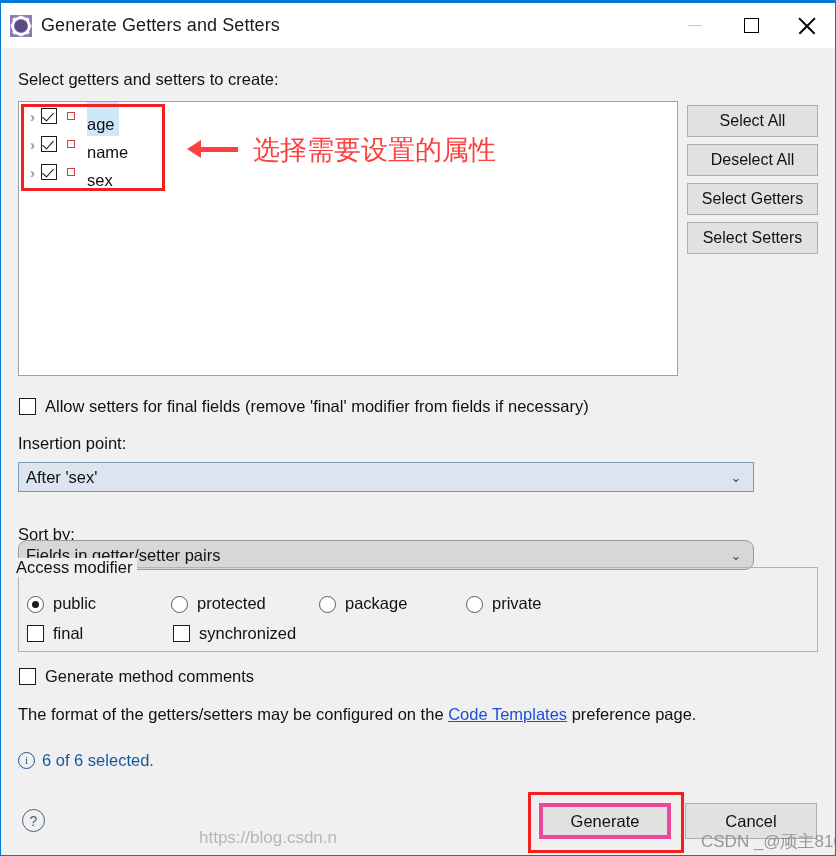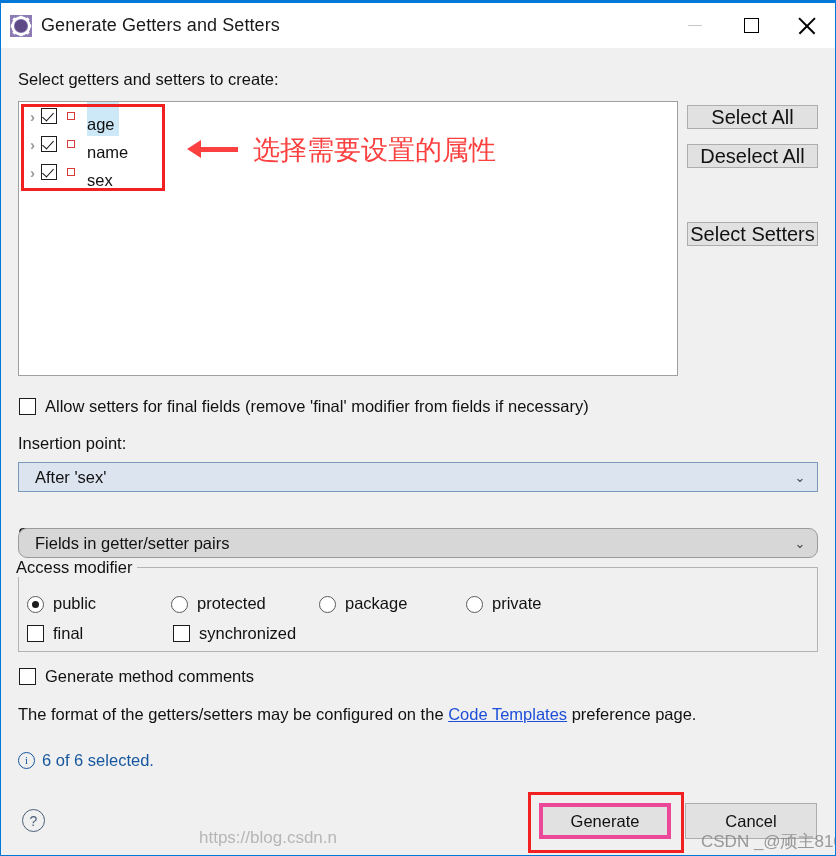--- a/index.html
+++ b/index.html
@@ -164,26 +164,26 @@
   }
   .tree-label.sel {
     background: #cde8f6;
   }
 
   
   .sidebtn {
     position: absolute;
     left: 686px;
     width: 131px;
-    height: 24px;
+    height: 32px;
     background: #e1e1e1;
     border: 1px solid #adadad;
     box-sizing: border-box;
     font-family: "Liberation Sans", sans-serif;
-    font-size: 20px;
+    font-size: 16px;
     color: #111;
     display: flex;
     align-items: center;
     justify-content: center;
     padding: 0;
   }
 
   
   .cbrow {
     position: absolute;
@@ -202,27 +202,27 @@
   }
   .cbtext {
     font-size: 16.5px;
     color: #111;
   }
 
   
   .combo {
     position: absolute;
     left: 17px;
-    width: 800px;
+    width: 736px;
     height: 30px;
     box-sizing: border-box;
     border: 1px solid #7a99b8;
     display: flex;
     align-items: center;
-    padding-left: 16px;
+    padding-left: 7px;
   }
   .combo.focused { background: #dbe4ef; border-color: #7a99b8; }
   .combo.plain   { background: #d7d7d7; border-color: #9a9a9a; }
   .combo-text {
     font-size: 16.5px;
     color: #111;
     flex: 1;
     white-space: nowrap;
   }
   .chev {
@@ -464,35 +464,36 @@
       <div class="tree-row">
         <span class="twisty">›</span>
         <span class="tcheck checked"></span>
         <span class="field-icon"></span>
         <span class="tree-label">sex</span>
       </div>
     </div>
 
     <button class="sidebtn" style="top:57px;">Select All</button>
     <button class="sidebtn" style="top:96px;">Deselect All</button>
+    <button class="sidebtn" style="top:135px;">Select Getters</button>
     <button class="sidebtn" style="top:174px;">Select Setters</button>
 
     <div class="cbrow" style="left:18px; top:349px;">
       <span class="cbox"></span>
       <span class="cbtext">Allow setters for final fields (remove 'final' modifier from fields if necessary)</span>
     </div>
 
     <div class="lbl" style="left:17px; top:386px;">Insertion point:</div>
     <div class="combo focused" style="top:414px;">
       <span class="combo-text">After 'sex'</span>
       <span class="chev">⌄</span>
     </div>
 
     <div class="lbl" style="left:17px; top:452px;margin-top:25px;">Sort by:</div>
-    <div class="combo plain" style="top:480px;border-radius:9px;">
+    <div class="combo plain" style="top:492px;border-radius:9px;">
       <span class="combo-text">Fields in getter/setter pairs</span>
       <span class="chev">⌄</span>
     </div>
 
     <div class="groupbox"></div>
     <div class="group-title">Access modifier</div>
 
     <div class="radiorow" style="left:26px; top:546px;">
       <span class="radio on"></span>
       <span class="cbtext">public</span>

